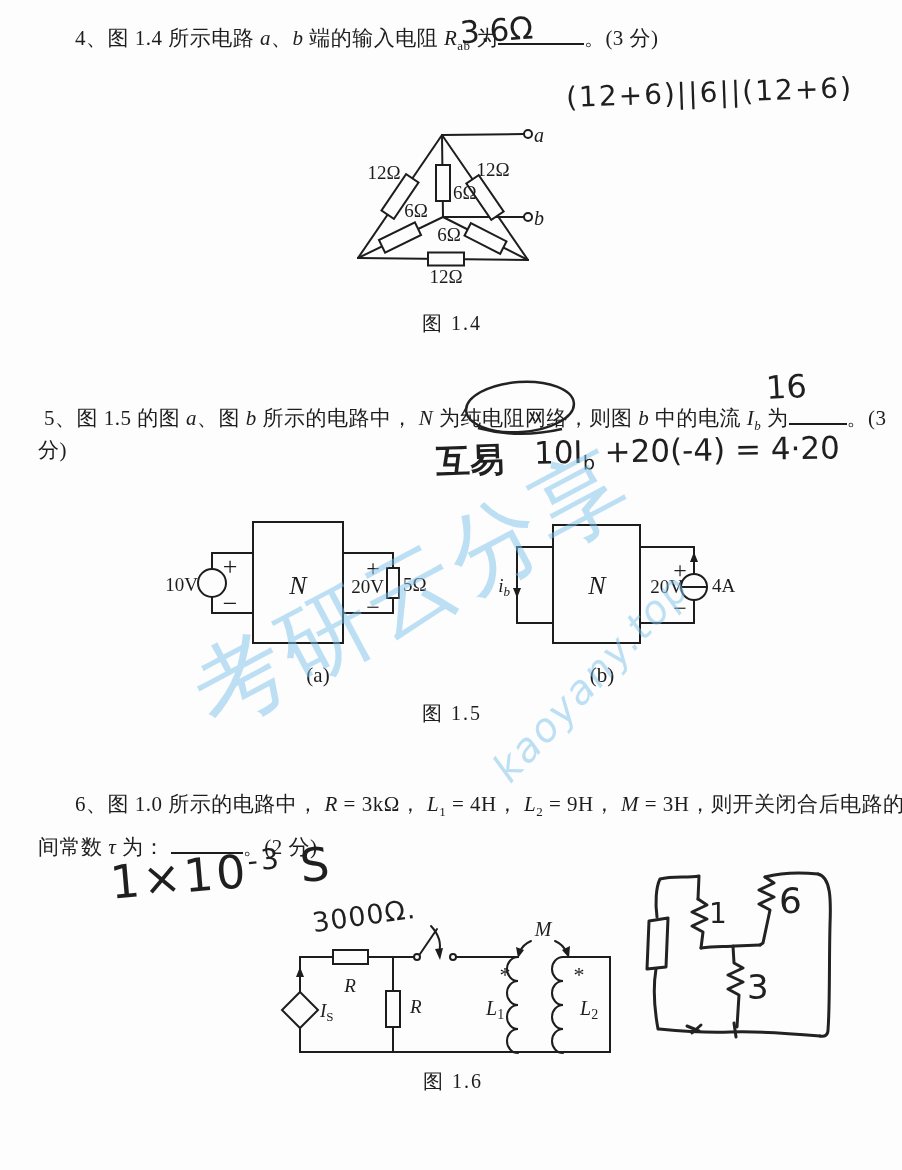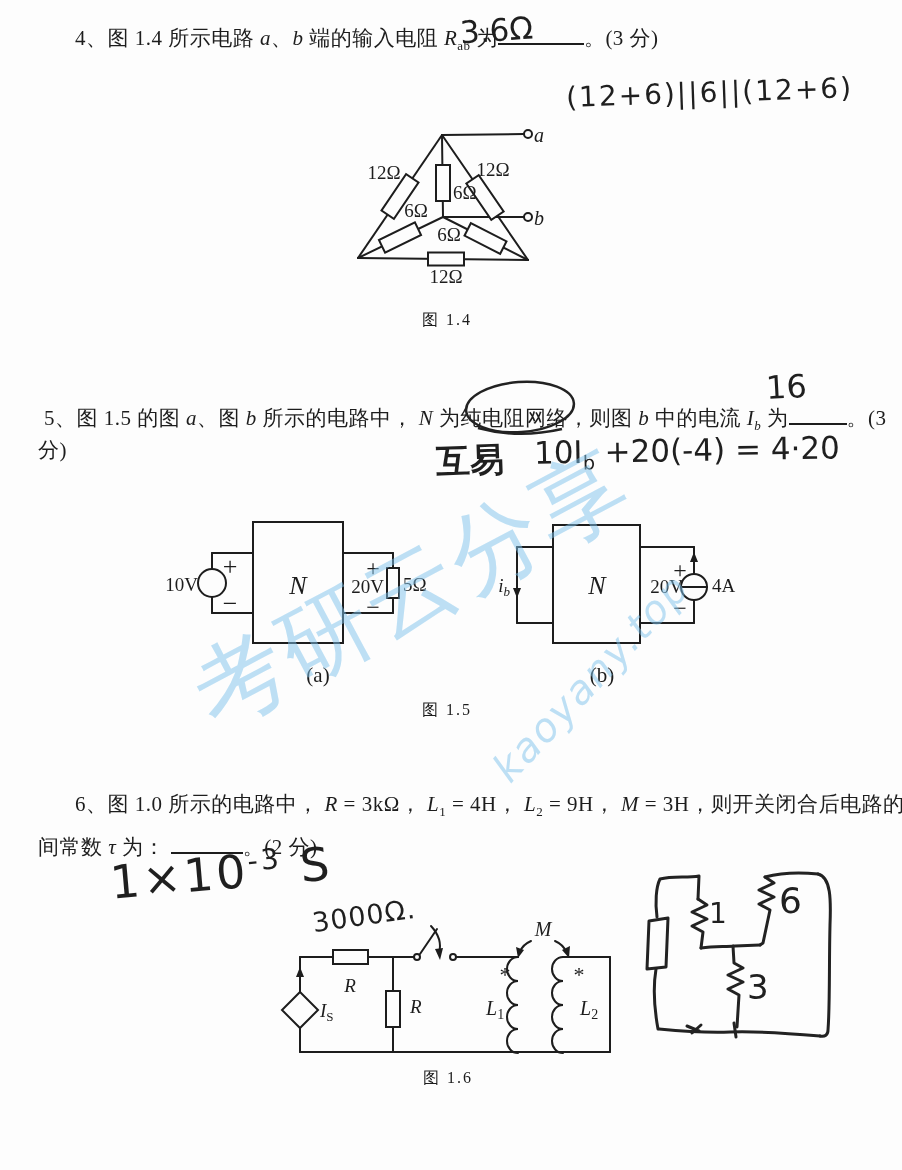--- a/index.html
+++ b/index.html
@@ -6,21 +6,21 @@
   html,body{background:#9a9a9a}
   #page{position:relative;width:902px;height:1170px;background:#fdfdfd;overflow:hidden;
         font-family:"Liberation Serif",serif;color:#1d1d1d}
   .line{position:absolute;white-space:nowrap;font-size:21px;letter-spacing:.5px}
   .var{font-style:italic}
   .sub{font-size:.62em;vertical-align:-.35em}
   .sup{font-size:.62em;vertical-align:.55em}
   .blank{display:inline-block;border-bottom:2px solid #1d1d1d;height:1em}
   .b86{width:86px}.b58{width:58px}.b72{width:72px}
   .hw{position:absolute;font-family:"DejaVu Sans",sans-serif;color:#1f1f1f;white-space:nowrap;font-weight:500}
-  .caption{position:absolute;font-size:16px;letter-spacing:2px;white-space:nowrap}
+  .caption{position:absolute;font-size:20px;letter-spacing:2px;white-space:nowrap}
   .wm{position:absolute;color:#7fc3ec;opacity:.5;pointer-events:none;
       font-family:"DejaVu Sans",sans-serif;transform-origin:left center;white-space:nowrap}
   svg{position:absolute;overflow:visible}
   svg text{font-family:"Liberation Serif",serif;fill:#1d1d1d}
   .st{stroke:#1d1d1d;stroke-width:2;fill:none;stroke-linecap:round}
   .rr{stroke:#1d1d1d;stroke-width:2;fill:#fdfdfd}
   .hand{stroke:#222;stroke-width:3;fill:none;stroke-linecap:round;stroke-linejoin:round}
   .hwt{font-family:"DejaVu Sans",sans-serif;fill:#202020}
 </style>
 </head>

